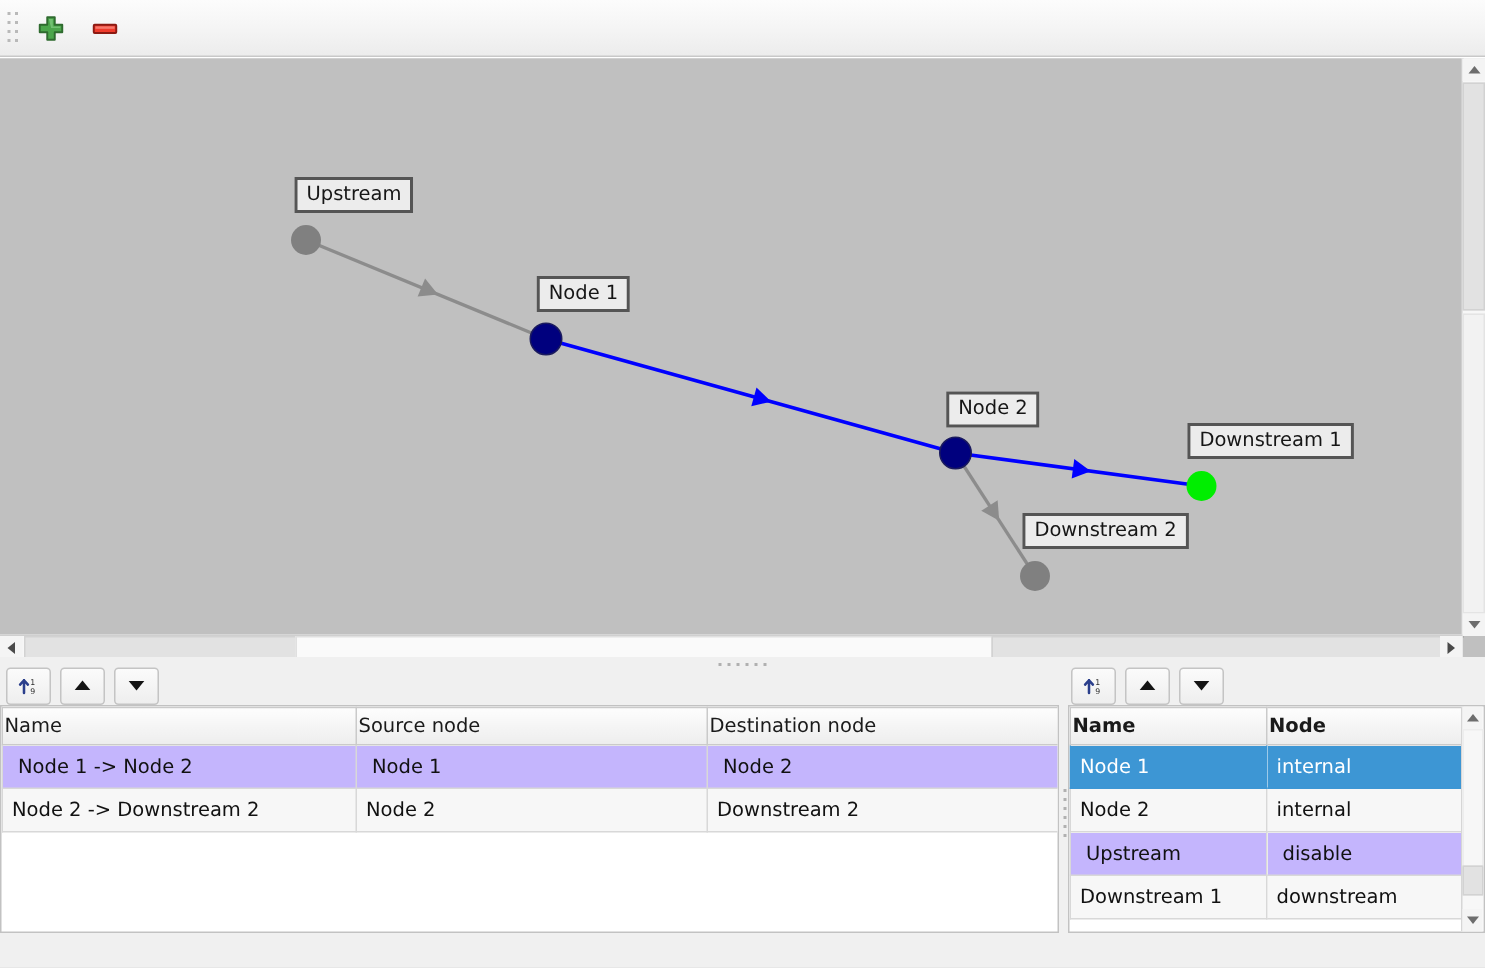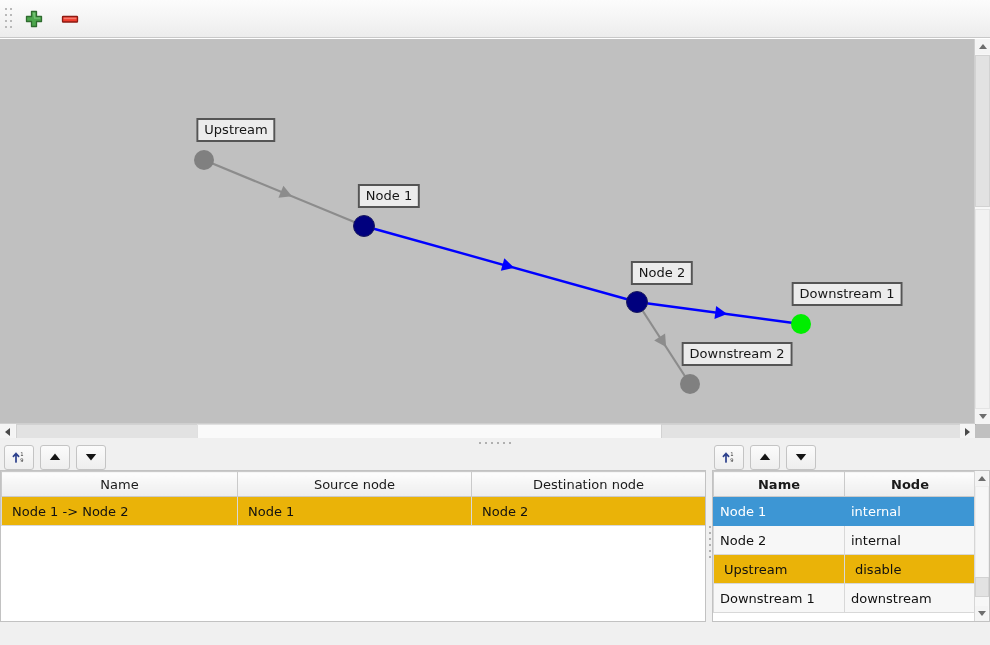--- a/index.html
+++ b/index.html
@@ -128,35 +128,35 @@
     table-layout: fixed;
     background: #fff;
     font-size: 13px;
   }
   table.grid th {
     background: linear-gradient(to bottom, #fdfdfd, #ededed);
     border: 1px solid #cacaca;
     height: 22px;
     font-weight: normal;
     color: #1a1a1a;
-    text-align: center;
+    text-align: left;
     cursor: pointer;
   }
   table.grid.bold-head th { font-weight: bold; }
   table.grid td {
     border: 1px solid #d8d8d8;
     height: 28px;
     padding: 0 6px;
     color: #111;
     white-space: nowrap;
     overflow: hidden;
     text-overflow: ellipsis;
     cursor: default;
   }
-  table.grid tr.odd td  { background: #eab308; padding-left: 10px; }
+  table.grid tr.odd td  { background: #c4b5fd; padding-left: 10px; }
   table.grid tr.even td { background: #f7f7f7; }
   table.grid tr.sel td  { background: #3d96d4; color: #ffffff; border-color: #3d96d4; }
   .gridbox { border: 1px solid #c2c2c2; background: #fff; overflow: hidden; box-sizing: border-box; }
 
   .rvscroll {
     position: absolute; right: 0; top: 0; width: 14px; height: 100%;
     background: #f7f7f7; border-left: 1px solid #d6d6d6;
   }
 </style>
 </head>
@@ -273,20 +273,25 @@
             <th>Source node</th>
             <th>Destination node</th>
           </tr>
         </thead>
         <tbody>
             <tr class="odd">
               <td>Node 1 -&gt; Node 2</td>
               <td>Node 1</td>
               <td>Node 2</td>
             </tr>
+            <tr class="even">
+              <td>Node 2 -&gt; Downstream 2</td>
+              <td>Node 2</td>
+              <td>Downstream 2</td>
+            </tr>
           </tbody>
       </table>
     </div>
   </div>
 
   <div class="vsplitter">
     <span class="dots">
       <i></i>
         <i></i>
         <i></i>

